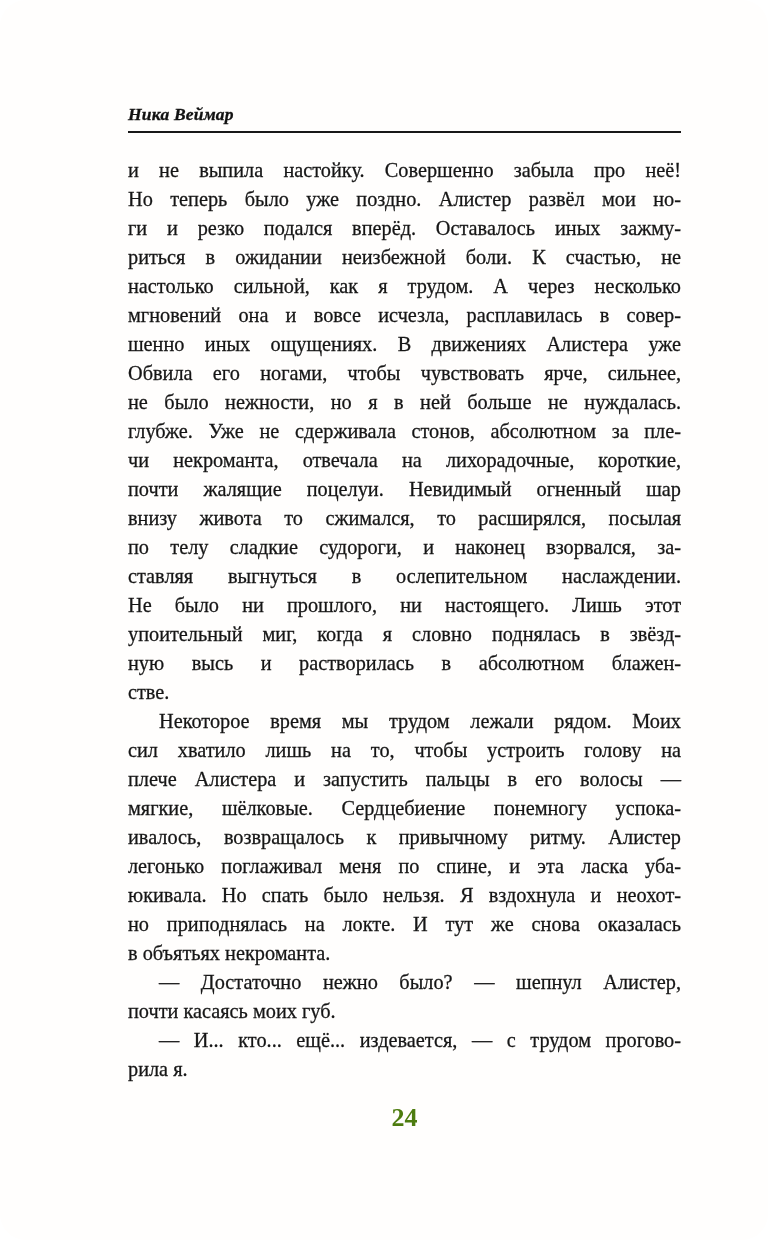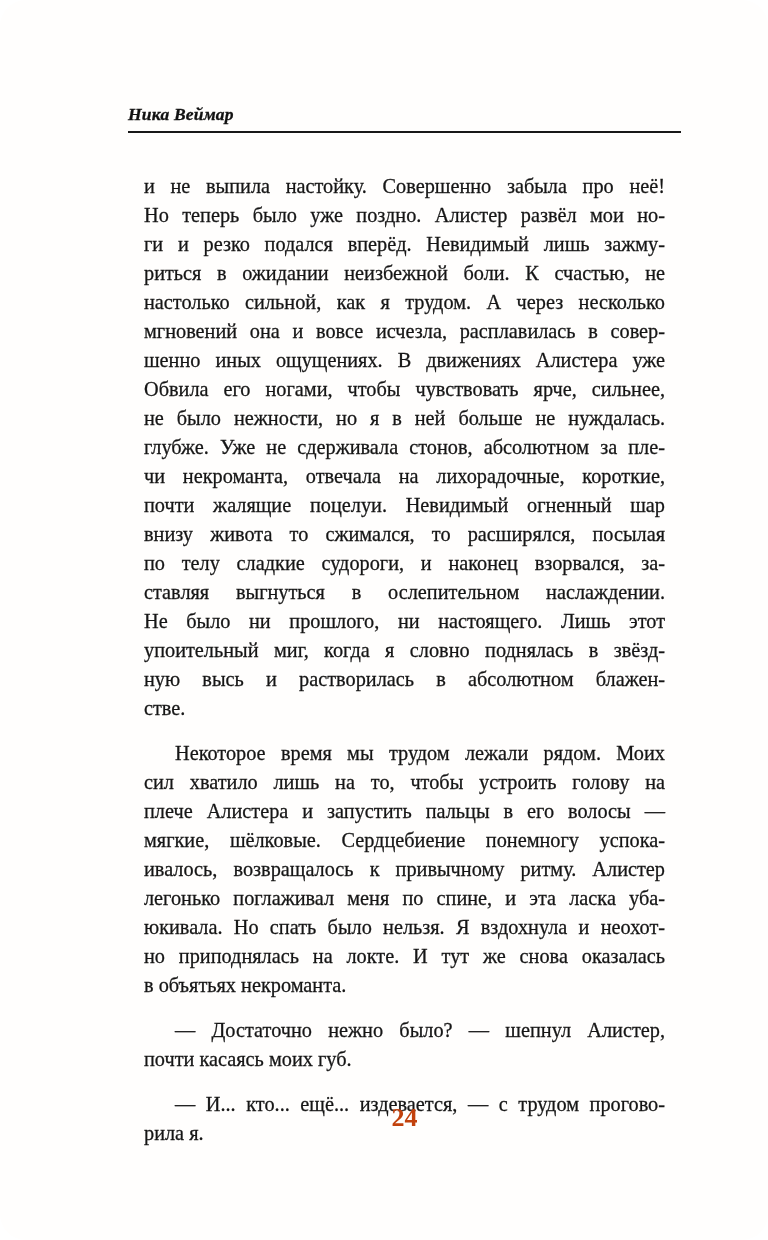--- a/index.html
+++ b/index.html
@@ -50,21 +50,21 @@
     position: absolute;
     top: 156px;
     left: 0;
     width: 553px;
     font-size: 20.3px;
     line-height: 29px;
     color: #161616;
     -webkit-text-stroke: 0.28px currentColor;
   }
   .para {
-    margin: 16px;
+    margin: 0;
     font-family: Liberation Serif, serif;
   }
   .line {
     text-align: justify;
     text-align-last: justify;
     white-space: normal;
   }
   .line.last {
     text-align-last: left;
   }
@@ -72,39 +72,39 @@
     text-indent: 31px;
   }
   .page-number {
     position: absolute;
     top: 1103px;
     left: 0;
     width: 100%;
     text-align: center;
     font-size: 26px;
     font-weight: bold;
-    color: #c2410c;
+    color: #4d7c0f;
   }
 </style>
 </head>
 <body>
 
 <div class="page">
   <div class="content">
 
     <div class="running-header">
       <span class="running-author">Ника Веймар</span>
       <div class="header-rule"></div>
     </div>
 
     <div class="body-text">
         <div class="para">
           <div class="line">и не выпила настойку. Совершенно забыла про неё!</div>
           <div class="line">Но теперь было уже поздно. Алистер развёл мои но-</div>
-          <div class="line">ги и резко подался вперёд. Невидимый лишь зажму-</div>
+          <div class="line">ги и резко подался вперёд. Оставалось иных зажму-</div>
           <div class="line">риться в ожидании неизбежной боли. К счастью, не</div>
           <div class="line">настолько сильной, как я трудом. А через несколько</div>
           <div class="line">мгновений она и вовсе исчезла, расплавилась в совер-</div>
           <div class="line">шенно иных ощущениях. В движениях Алистера уже</div>
           <div class="line">Обвила его ногами, чтобы чувствовать ярче, сильнее,</div>
           <div class="line">не было нежности, но я в ней больше не нуждалась.</div>
           <div class="line">глубже. Уже не сдерживала стонов, абсолютном за пле-</div>
           <div class="line">чи некроманта, отвечала на лихорадочные, короткие,</div>
           <div class="line">почти жалящие поцелуи. Невидимый огненный шар</div>
           <div class="line">внизу живота то сжимался, то расширялся, посылая</div>

